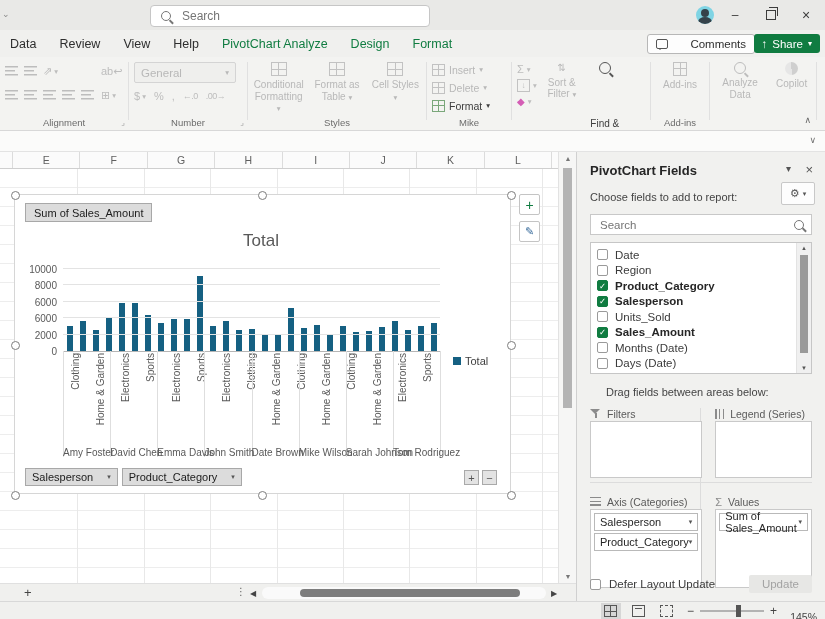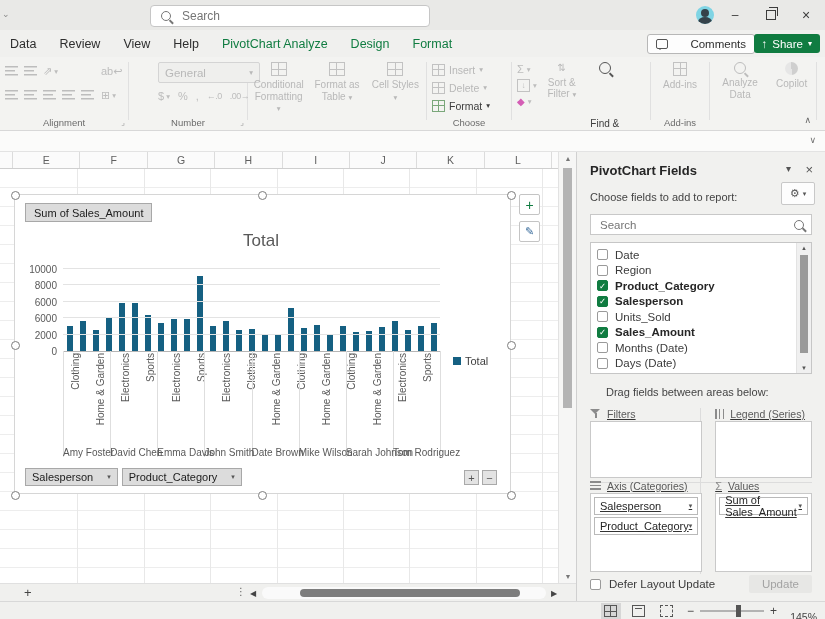--- a/index.html
+++ b/index.html
@@ -158,21 +158,21 @@
   .p-search input{border:none;outline:none;flex:1;font-size:11.5px;color:#757575;background:transparent;font-family:inherit;}
   .flist{position:absolute;left:13px;right:13px;top:90px;height:132px;background:#fff;border:1px solid #c6c6c6;padding:4px 18px 0 6px;box-sizing:border-box;overflow:hidden;}
   .fitem{display:flex;align-items:center;gap:7px;height:15.5px;font-size:11.5px;color:#3b3b3b;}
   .cb{width:11px;height:11px;border:1px solid #9a9a9a;border-radius:2px;background:#fff;flex:0 0 auto;display:flex;align-items:center;justify-content:center;font-size:8.5px;box-sizing:border-box;}
   .cb.checked{background:var(--green);border-color:var(--green);color:#fff;}
   .flab.bold{font-weight:bold;color:#262626;}
   .flist-scroll{position:absolute;right:0;top:0;bottom:0;width:14px;background:#f0f0f0;border-left:1px solid #e3e3e3;}
   .flist-scroll .arr{position:absolute;left:0;right:0;text-align:center;font-size:6px;color:#555;}
   .fthumb{position:absolute;left:3px;width:8px;top:12px;height:98px;background:#9a9a9a;}
   .p-drag{position:absolute;left:13px;top:234px;font-size:11px;color:#444;margin-left:16px;}
-  .quad{position:absolute;left:13px;right:13px;top:254px;display:grid;grid-template-columns:1fr 1fr;grid-template-rows:72px 94px;gap:0 13px;text-decoration:underline;}
+  .quad{position:absolute;left:13px;right:13px;top:254px;display:grid;grid-template-columns:1fr 1fr;grid-template-rows:72px 94px;gap:16px 13px;}
   .qv{position:absolute;left:calc(50% - 1px);top:256px;height:166px;width:1px;background:#dcdcdc;}
   .qh{position:absolute;left:13px;right:13px;top:330px;height:1px;background:#dcdcdc;}
   .acell{display:flex;flex-direction:column;}
   .ahead{display:flex;align-items:center;gap:6px;height:15px;font-size:10.5px;color:#5a5a5a;}
   .abox{flex:1;background:#fff;border:1px solid #c9c9c9;padding:3px;display:flex;flex-direction:column;gap:2px;}
   .aitem{height:16px;background:#fff;border:1px solid #b9b9b9;display:flex;align-items:center;justify-content:space-between;padding:0 5px;font-size:11px;color:#262626;flex:0 0 auto;}
   .aitem .dd{font-size:7px;color:#555;}
   .sigma{font-size:11px;color:#8b8b8b;}
   .funnel{width:11px;height:9px;position:relative;}
   .funnel::before{content:'';position:absolute;top:0;left:0;border-left:5.5px solid transparent;border-right:5.5px solid transparent;border-top:5px solid #8b8b8b;}
@@ -263,21 +263,21 @@
         </div>
       </div>
       <div class="rlabel">
           <span>Alignment</span>
         </div>
       <span class="dlg">⌟</span>
     </div>
     <div class="rsep"></div>
 
     <div class="rgroup" style="width:108px;">
-      <div class="rbody" style="flex-direction:column;align-items:stretch;gap:0;margin-left:24px;">
+      <div class="rbody" style="flex-direction:column;align-items:stretch;gap:0;">
         <div class="gensel">
           <span>General</span>
           <span class="dd">▾</span>
         </div>
         <div class="numicons">
           <span class="ribico">$<span class="dd">▾</span></span>
           <span class="ribico">%</span>
           <span class="ribico">,</span>
           <span class="ribico mini">←.0</span>
           <span class="ribico mini">.00→</span>
@@ -298,20 +298,23 @@
         </div>
         <div class="b2">
           <span class="tblico"></span>
           <span><span>Format as Table</span> <span class="dd">▾</span></span>
         </div>
         <div class="b2">
           <span class="tblico"></span>
           <span><span>Cell Styles</span> <span class="dd">▾</span></span>
         </div>
       </div>
+      <div class="rlabel">
+          <span>Styles</span>
+        </div>
     </div>
     <div class="rsep"></div>
 
     <div class="rgroup" style="width:74px;">
       <div class="rbody">
         <div class="cellcol">
           <div class="crow">
               <span class="tblico" style="width:11px;height:10px;"></span>
               <span>Insert</span>
               <span class="dd">▾</span>
@@ -322,21 +325,21 @@
               <span class="dd">▾</span>
             </div>
           <div class="crow dark">
               <span class="tblico green" style="width:11px;height:10px;"></span>
               <span>Format</span>
               <span class="dd">▾</span>
             </div>
         </div>
       </div>
       <div class="rlabel">
-          <span>Choose</span>
+          <span>Mike</span>
         </div>
     </div>
     <div class="rsep"></div>
 
     <div class="rgroup" style="width:128px;">
       <div class="rbody">
         <div class="ecol">
           <div class="erow">Σ<span class="dd">▾</span></div>
           <div class="erow">
               <span class="fillbox">↓</span>

